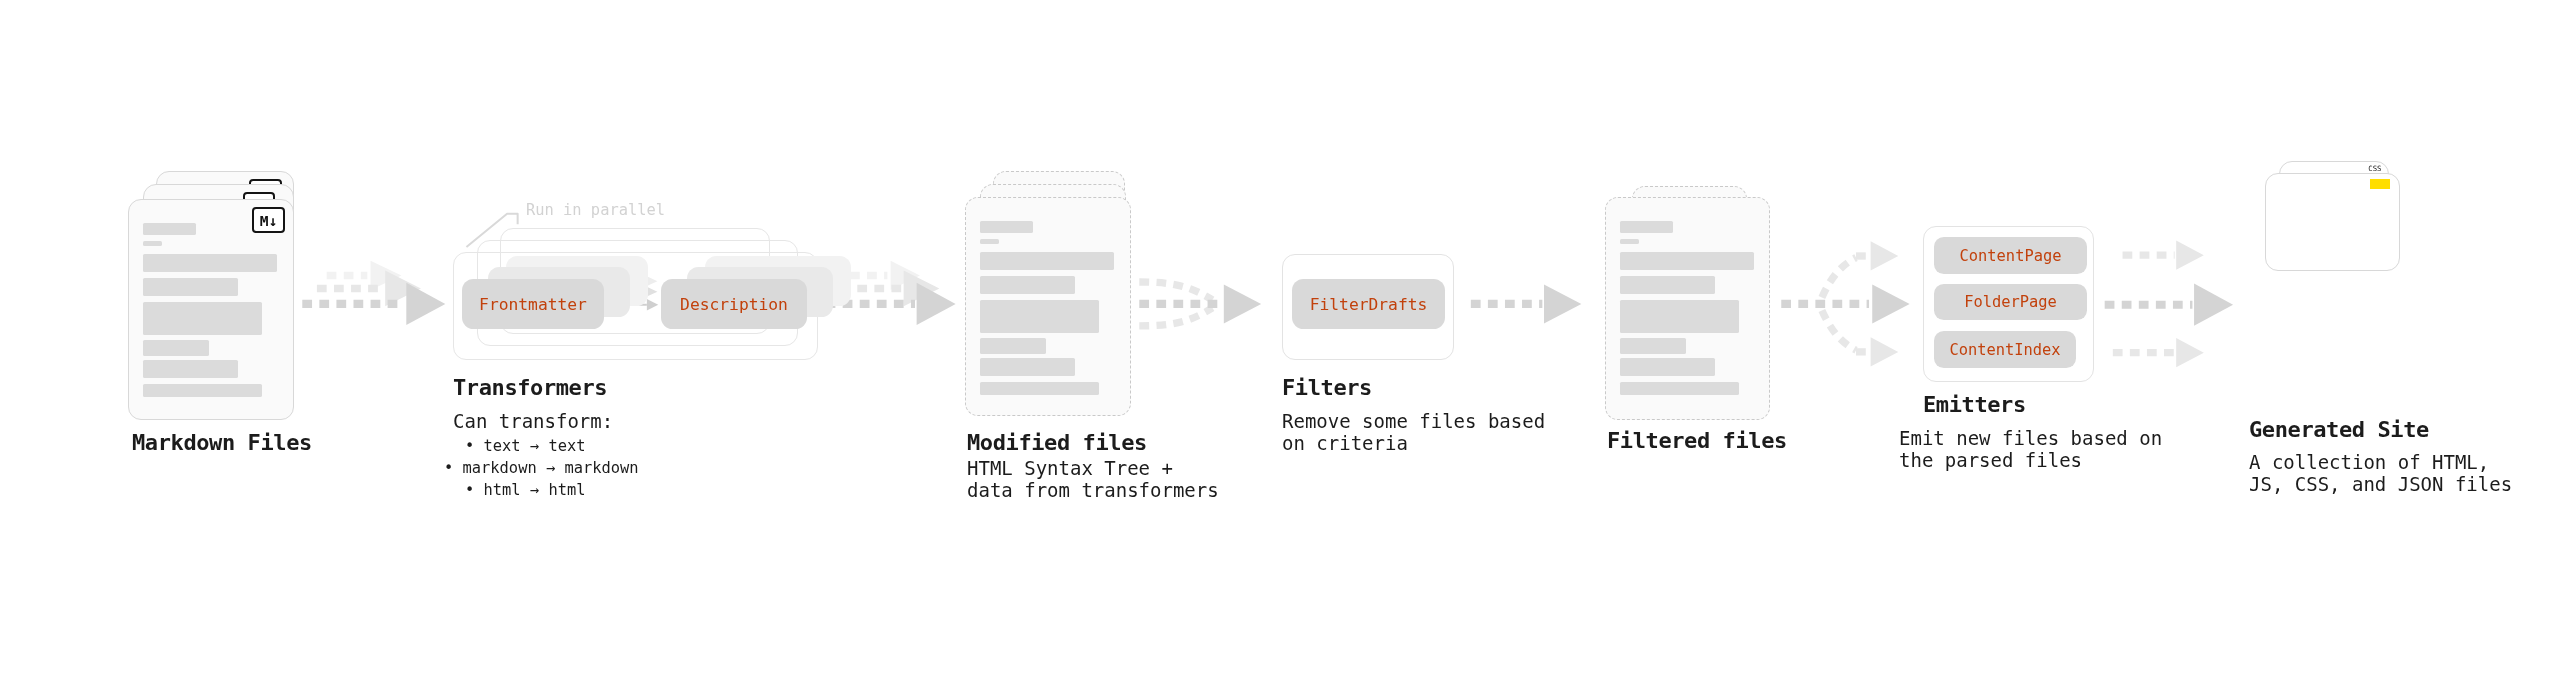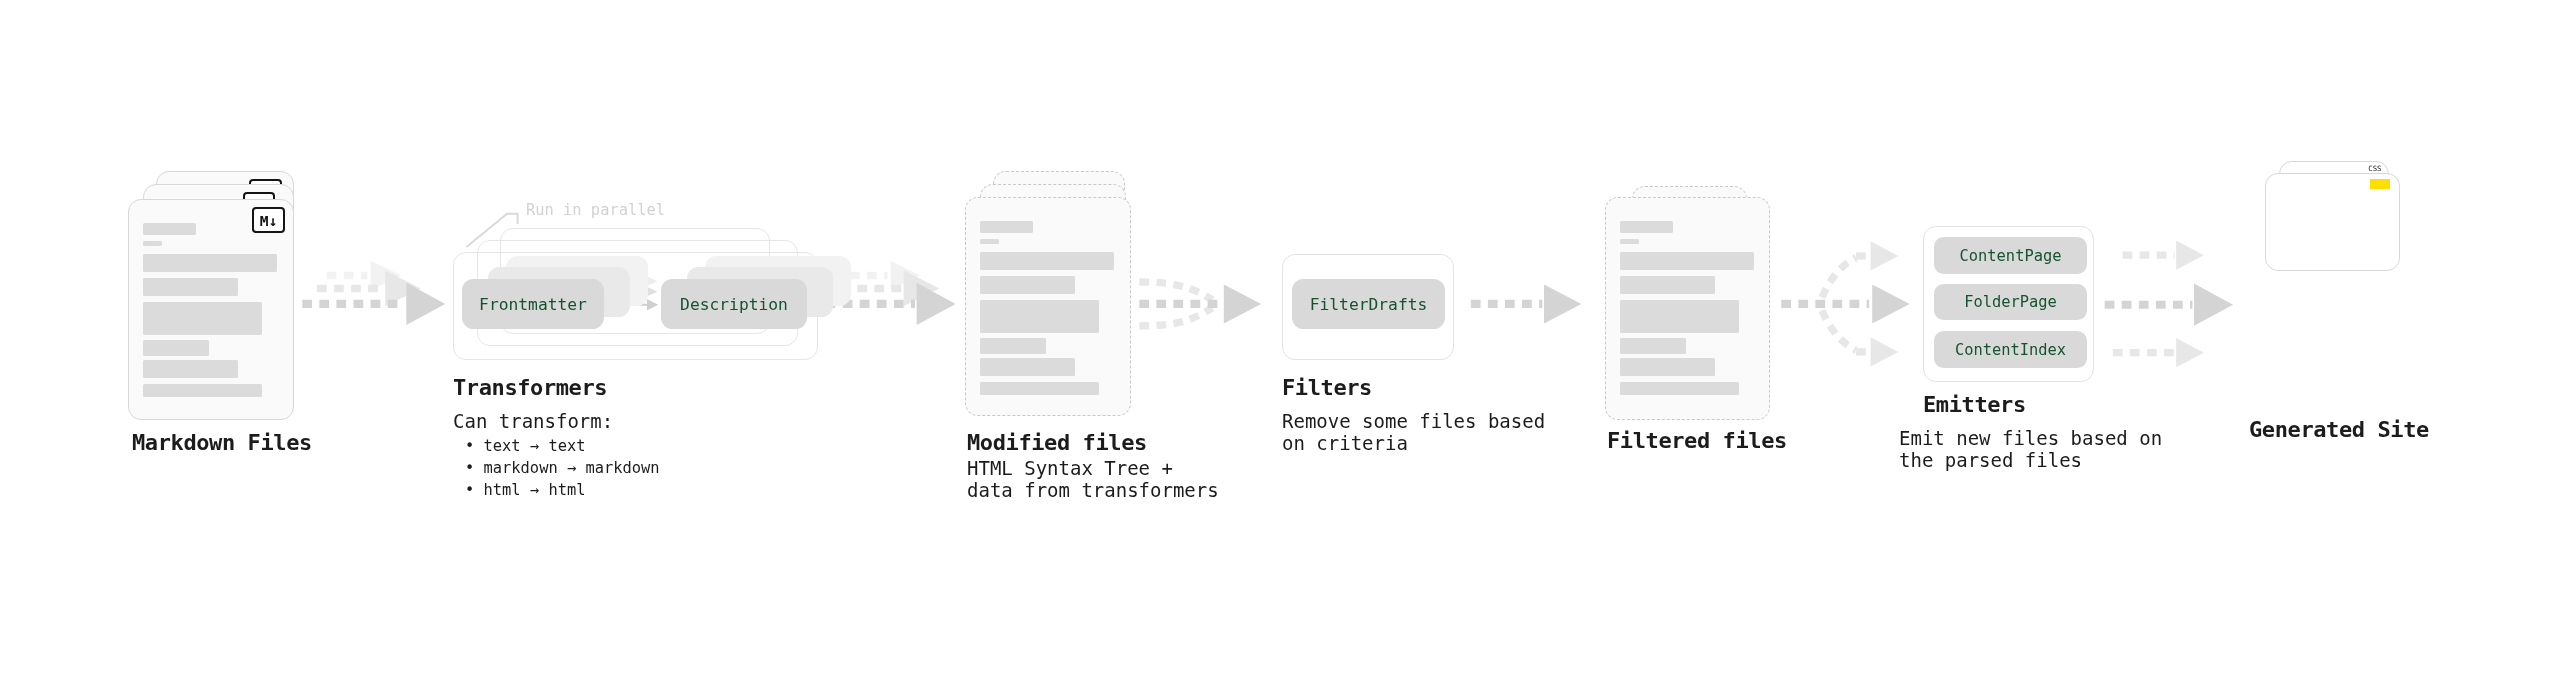--- a/index.html
+++ b/index.html
@@ -18,21 +18,21 @@
   .b7{top:160px;width:95px;height:18px}.b8{top:184px;width:119px;height:13px}
 
   .md-badge{position:absolute;box-sizing:border-box;width:32.5px;height:26px;border:2.4px solid #141414;
             border-radius:4.1px;background:#fff;color:#111;font-weight:bold;font-size:14.6px;
             display:flex;align-items:center;justify-content:center;}
 
   
   .tcard{position:absolute;box-sizing:border-box;border:1.6px solid #e6e6e6;border-radius:13px;background:transparent;}
   .card{position:absolute;box-sizing:border-box;background:#fff;border:1.6px solid #e3e3e3;border-radius:13px;}
   .pill{position:absolute;box-sizing:border-box;background:#d9d9d9;border-radius:11.4px;
-        display:flex;align-items:center;justify-content:center;font-size:16.3px;color:#14532d;white-space:nowrap;}
+        display:flex;align-items:center;justify-content:center;font-size:16.3px;color:#c2410c;white-space:nowrap;}
   .pill.g1{background:#e9e9e9;}
   .pill.g2{background:#f2f2f2;}
   .pill.em{font-size:15.4px;border-radius:9.8px;}
 
   .title{position:absolute;font-size:22px;font-weight:bold;color:#1c1c1c;white-space:nowrap;letter-spacing:-0.4px;}
   .caption{position:absolute;font-size:19px;line-height:22px;color:#1c1c1c;white-space:pre-line;}
   .bullet{position:absolute;font-size:15.4px;color:#1c1c1c;white-space:nowrap;}
   .annotation{position:absolute;font-size:15.4px;color:#d2d2d2;white-space:nowrap;}
 
   
@@ -147,21 +147,21 @@
     <div class="tcard" style="left:453px;top:252px;width:365px;height:108px"></div>
     <div class="pill g2" style="left:506px;top:256px;width:142px;height:50px"></div>
     <div class="pill g2" style="left:705px;top:256px;width:146px;height:50px"></div>
     <div class="pill g1" style="left:488px;top:267px;width:142px;height:50px"></div>
     <div class="pill g1" style="left:687px;top:267px;width:146px;height:50px"></div>
     <div class="pill" style="left:661px;top:279px;width:146px;height:50px">Description</div>
     <div class="pill" style="left:462px;top:279px;width:142px;height:50px">Frontmatter</div>
     <div class="title" style="left:453px;top:375px">Transformers</div>
     <div class="caption" style="left:453px;top:410px">Can transform:</div>
     <div class="bullet" style="left:465px;top:437px">• text → text</div>
-    <div class="bullet" style="left:465px;top:459px">• markdown → markdown</div>
+    <div class="bullet" style="left:444px;top:459px">• markdown → markdown</div>
     <div class="bullet" style="left:465px;top:481px">• html → html</div>
   </div>
 
   <div class="layer">
     <div class="doc dashed" style="left:993px;top:171px;width:132px;height:114px"></div>
     <div class="doc dashed" style="left:980px;top:184px;width:146px;height:114px"></div>
     <div class="doc dashed" style="left:965px;top:197px;width:166px;height:219px">
       <div class="bar b1"></div>
       <div class="bar b2"></div>
       <div class="bar b3"></div>
@@ -196,33 +196,35 @@
       <div class="bar b7"></div>
       <div class="bar b8"></div>
     </div>
     <div class="title" style="left:1607px;top:428px">Filtered files</div>
   </div>
 
   <div class="layer">
     <div class="card" style="left:1923px;top:226px;width:171px;height:156px"></div>
     <div class="pill em" style="left:1934px;top:237px;width:153px;height:37px">ContentPage</div>
     <div class="pill em" style="left:1934px;top:284px;width:153px;height:36px">FolderPage</div>
-    <div class="pill em" style="left:1934px;top:331px;width:153px;height:37px">ContentIndex</div>
+    <div class="pill em" style="left:1934px;top:331px;width:142px;height:37px">ContentIndex</div>
     <div class="title" style="left:1923px;top:392px">Emitters</div>
     <div class="caption" style="left:1899px;top:427px">Emit new files based on
 the parsed files</div>
   </div>
 
   <div class="layer">
     <div class="doc" style="left:2279px;top:161px;width:110px;height:98px;background:#fff">
       <div class="css-badge" style="right:6.5px;top:3.3px">
         <div>CSS</div>
         <div class="css-underline"></div>
       </div>
     </div>
     <div class="doc" style="left:2265px;top:173px;width:135px;height:98px;background:#fff">
       <div class="js-badge" style="right:9px;top:4.9px;width:20.3px;height:10.6px"></div>
     </div>
     <div class="title" style="left:2249px;top:417px">Generated Site</div>
+    <div class="caption" style="left:2249px;top:451px">A collection of HTML,
+JS, CSS, and JSON files</div>
   </div>
 
 </div>
 
 
 </body></html>

